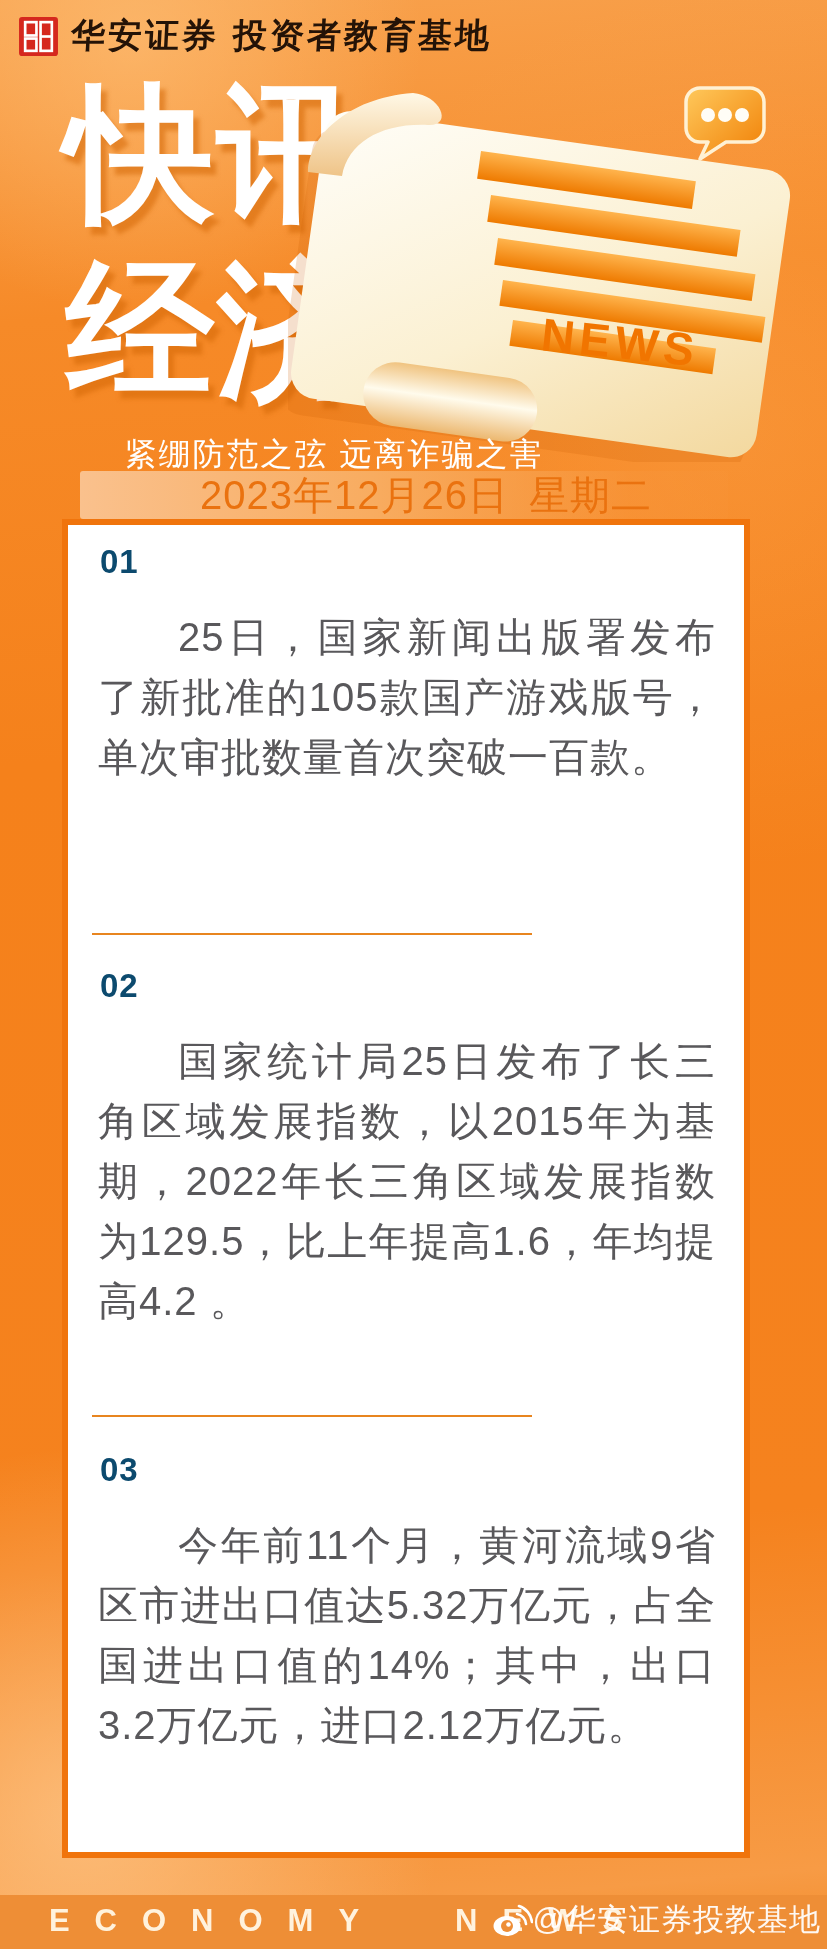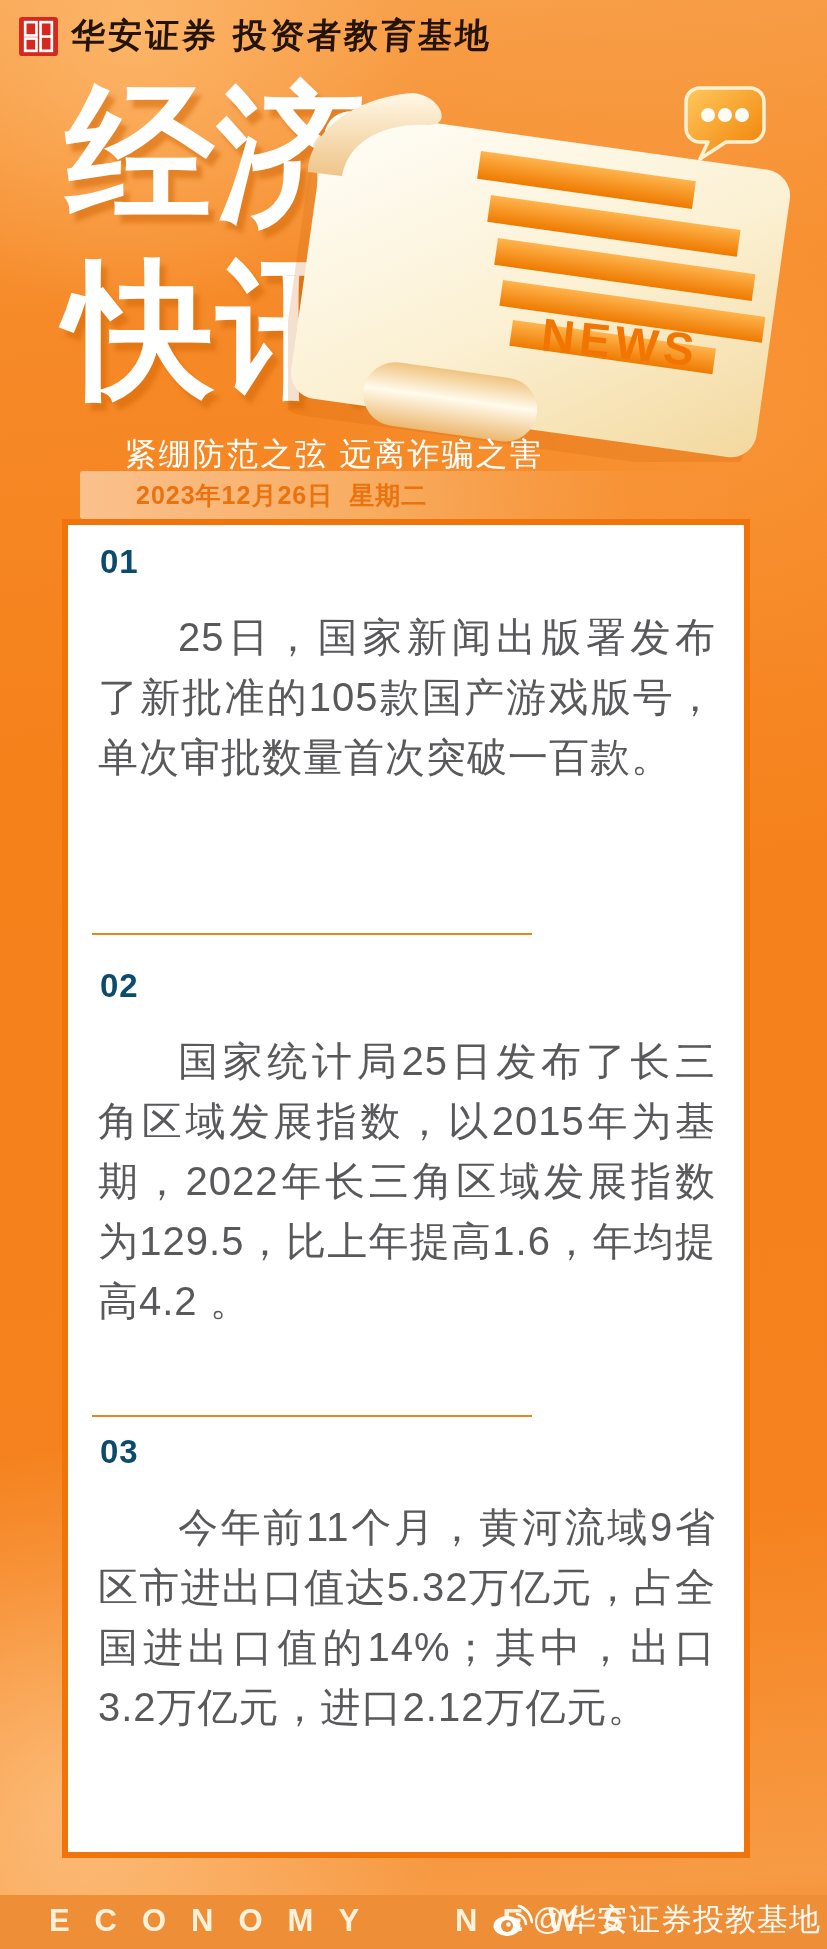--- a/index.html
+++ b/index.html
@@ -33,35 +33,35 @@
   .slogan{
     position:absolute; top:433px; left:0; width:668px; text-align:center;
     color:#ffffff; font-size:32px; font-weight:normal; letter-spacing:2px;
   }
   .date-bar{
     position:absolute; top:471px; left:80px; width:648px; height:48px;
     border-radius:3px;
     background:linear-gradient(90deg,#FAC18D 0%,#F8AC60 45%,rgba(247,150,60,.45) 85%,rgba(247,150,60,.15) 100%);
   }
   .date-bar span{
-    display:inline-block; padding-left:56px; line-height:48px;
-    color:#EA720F; font-size:25px; font-weight:bold; letter-spacing:1px; word-spacing:8px;
+    display:inline-block; padding-left:120px; line-height:48px;
+    color:#EA720F; font-size:40px; font-weight:normal; letter-spacing:1px; word-spacing:8px;
   }
   
   .card{
     position:absolute; left:62px; top:519px; width:688px; height:1339px;
     box-sizing:border-box; background:#ffffff; border:6px solid #F0740C;
     padding:2px 28px 0 30px;
   }
   .item-num{
     font-size:33px; font-weight:bold; color:#0c4a6e; letter-spacing:1px;
     margin:16px 0 0 2px;
   }
   .item-num.n2{margin-top:32px;}
-  .item-num.n3{margin-top:16px;}
+  .item-num.n3{margin-top:34px;}
   .item-text{
     margin:26px 0 0 0; font-size:40px; line-height:60px; color:#59585B;
     text-align:justify; text-indent:2em; letter-spacing:1px;
   }
   .divider{height:2px; background:#E8851F; width:440px; margin:146px 0 0 -6px;}
   .divider.d2{margin-top:84px;}
   
   .footer-band{position:absolute; left:0; top:1895px; width:827px; height:54px; background:#EE8E36;}
   .footer-banner{
     position:absolute; left:0; top:1903px; width:697px; text-align:center;
@@ -87,22 +87,22 @@
       <rect x="22" y="6" width="11" height="28" fill="none" stroke="#ffffff" stroke-width="2.6"></rect>
       <line x1="22" y1="20" x2="33" y2="20" stroke="#ffffff" stroke-width="2.6"></line>
     </svg>
     <div class="brand-text">
       <span>华安证券</span>
       <span>投资者教育基地</span>
     </div>
   </div>
 
   <div class="hero-title">
+    <div>快讯</div>
     <div>经济</div>
-    <div>快讯</div>
   </div>
 
   <svg class="scroll-art" viewBox="0 0 534 384">
     <defs>
       <linearGradient id="paperG" x1="0" y1="0" x2="1" y2="1">
         <stop offset="0" stop-color="#FFFEF9"></stop>
         <stop offset="0.55" stop-color="#FBF0D2"></stop>
         <stop offset="1" stop-color="#F3D89E"></stop>
       </linearGradient>
       <linearGradient id="stripeG" x1="0" y1="0" x2="0" y2="1">

